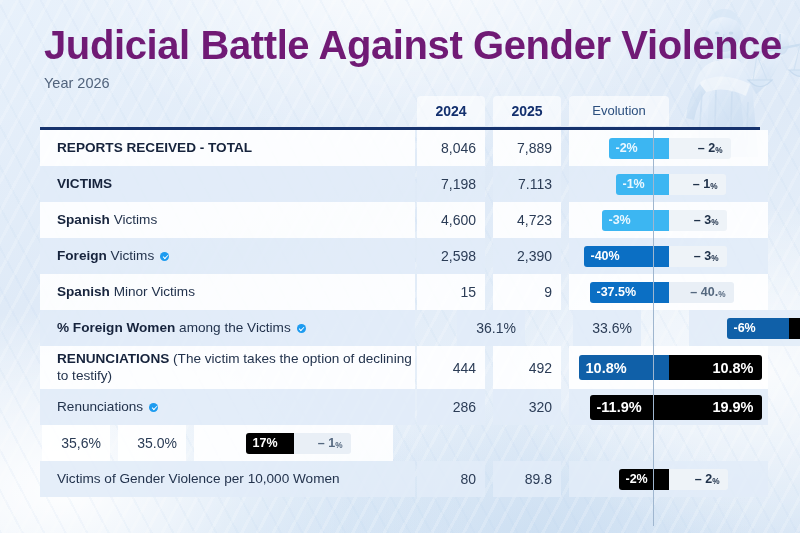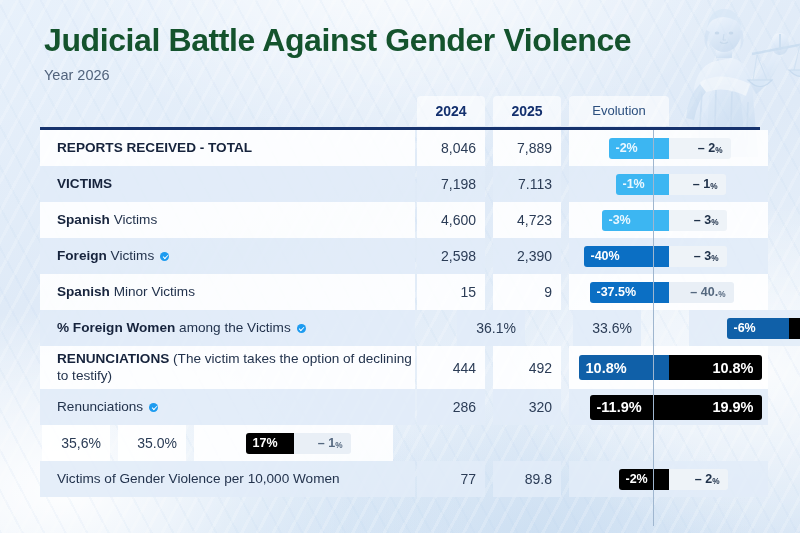--- a/index.html
+++ b/index.html
@@ -50,23 +50,23 @@
     pointer-events: none;
   }
 
   
   #header {
     position: absolute;
     top: 24px; left: 44px;
     z-index: 3;
   }
   #page-title {
-    font-size: 32px;
+    font-size: 40px;
     font-weight: bold;
-    color: #14532d;
+    color: #701a75;
     letter-spacing: -.4px;
     line-height: 1.05;
     white-space: nowrap;
   }
   #page-subtitle {
     margin-top: 9px;
     font-size: 14.5px;
     color: #51637c;
     font-weight: 400;
   }
@@ -430,21 +430,21 @@
           <div class="evo-track">
             <div class="bar-left c-cyan2" style="width: 48px;">17%</div>
             <div class="bar-right c-lite2" style="width: 57px;">– 1<span class="pct-sm">%</span></div>
           </div>
         </div>
       </div>
       <div class="row even" style="height: 36px;">
         <div class="cell-label">
           <span><span class="lbl-norm">Victims of Gender Violence per 10,000 Women</span></span>
         </div>
-        <div class="cell-num c2024">77</div>
+        <div class="cell-num c2024">80</div>
         <div class="cell-num c2025">89.8</div>
         <div class="cell-evo">
           <div class="evo-track">
             <div class="bar-left c-cyan2" style="width: 50px;">-2%</div>
             <div class="bar-right c-lite" style="width: 59px;">– 2<span class="pct-sm">%</span></div>
           </div>
         </div>
       </div>
     </div>
 

